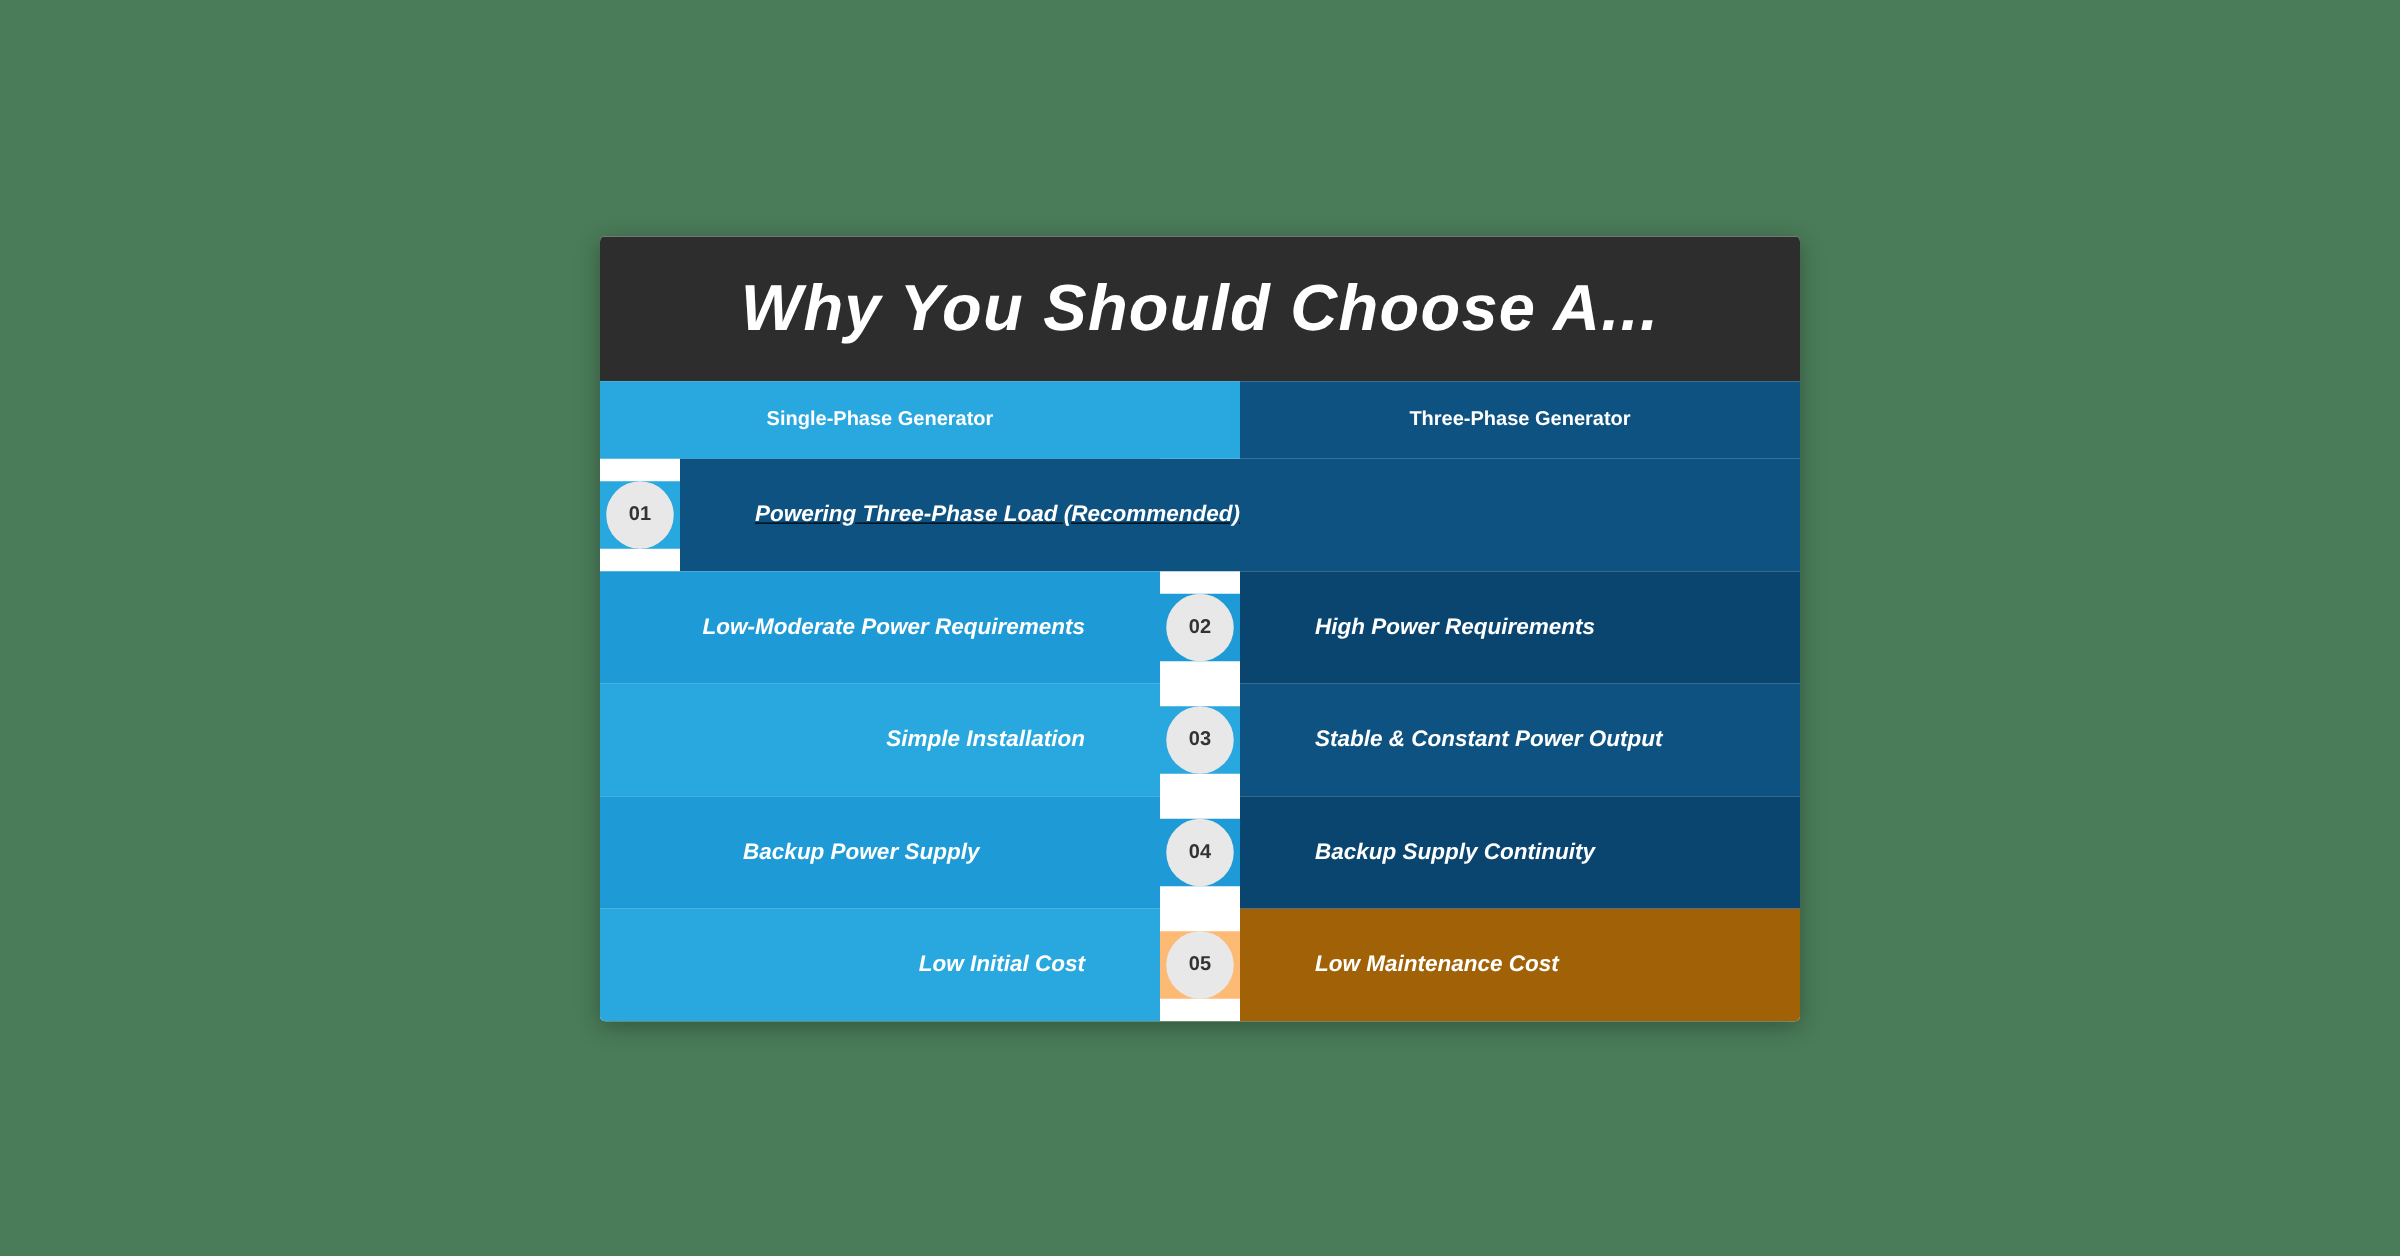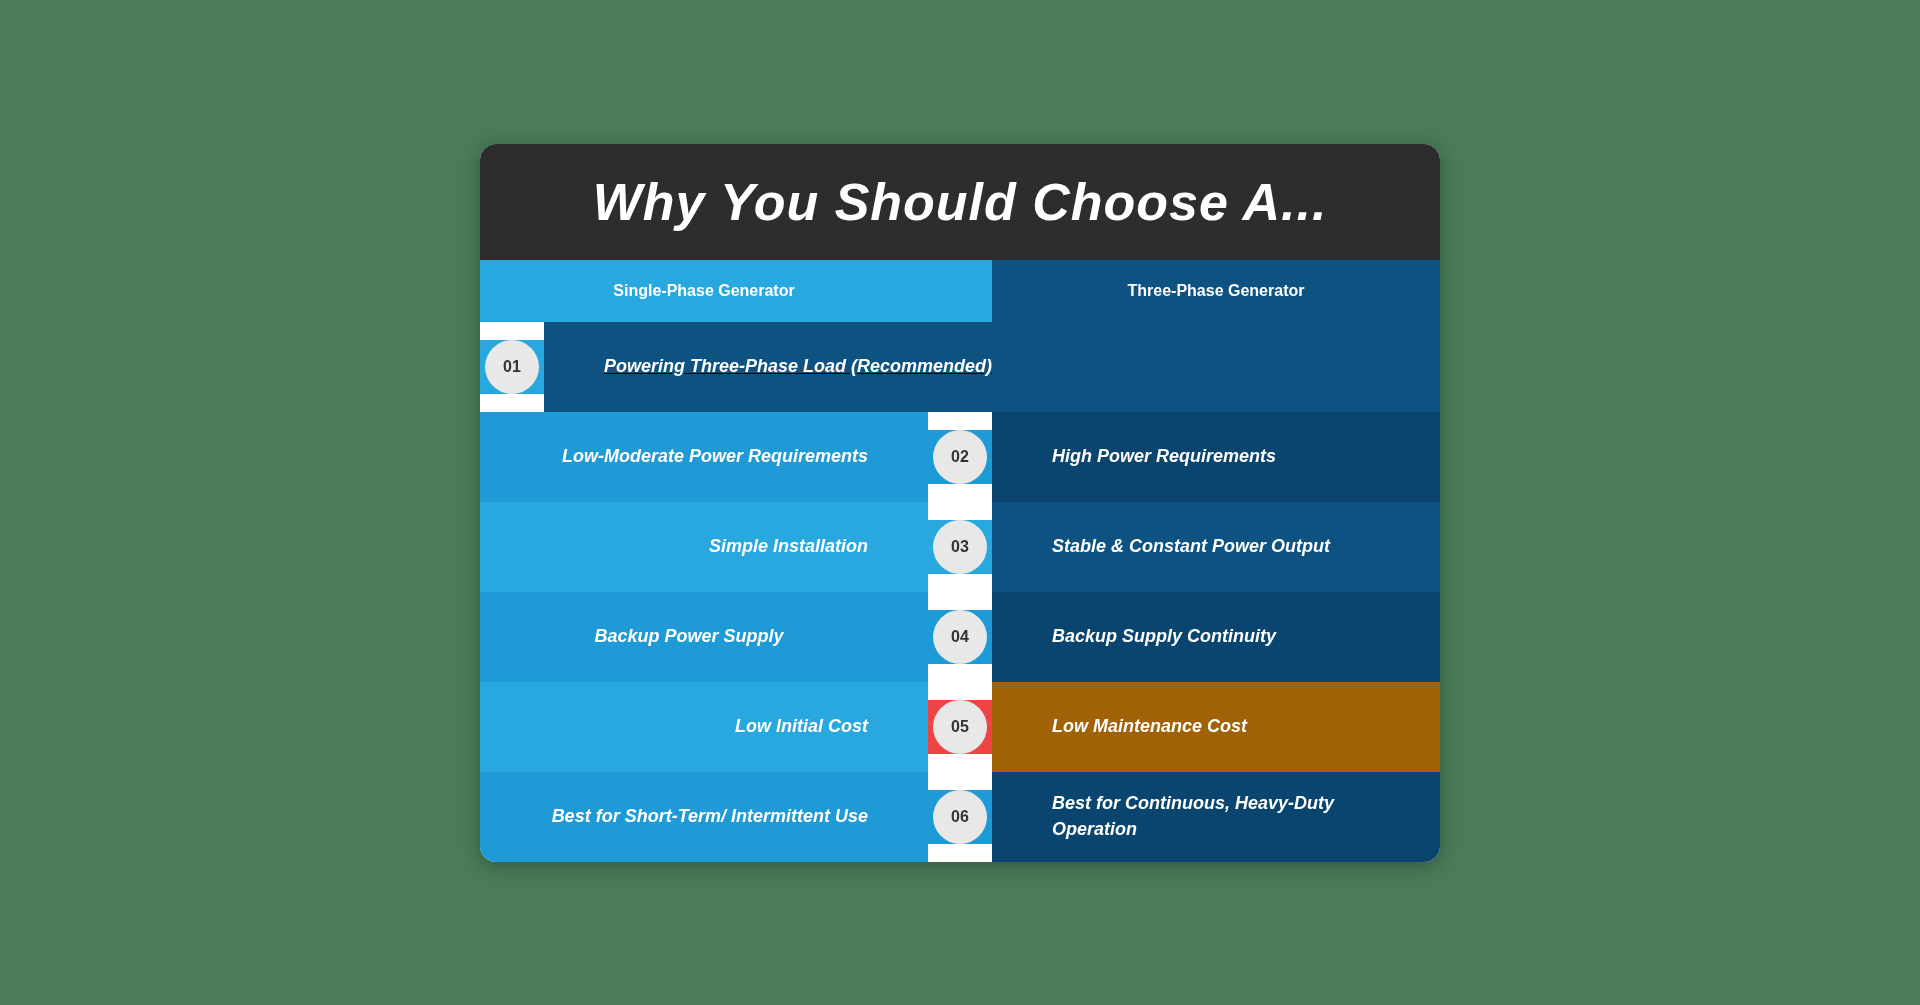--- a/index.html
+++ b/index.html
@@ -14,21 +14,21 @@
       background-color: #4a7c59;
       display: flex;
       align-items: center;
       justify-content: center;
       font-family: Arial, sans-serif;
     }
 
     .card {
       width: 960px;
       background: white;
-      border-radius: 16px;
+      border-radius: 4px;
       overflow: hidden;
       box-shadow: 0 4px 20px rgba(0,0,0,0.3);
     }
 
     .header {
       background-color: #2d2d2d;
       padding: 28px 40px;
       text-align: center;
     }
 
@@ -222,35 +222,23 @@
       <div class="number-circle">04</div>
     </div>
     <div class="cell right" style="background-color:#0a4570;">
       <span class="cell-text">Backup Supply Continuity</span>
     </div>
   </div>
         <div class="row">
     <div class="cell left" style="background-color:#29a8e0;">
       <span class="cell-text">Low Initial Cost</span>
     </div>
-    <div class="number-col" style="background-color:#ef4444; position:relative;">
+    <div class="number-col" style="background-color:#fdba74; position:relative;">
       <div class="center-line"></div>
       <div class="number-circle">05</div>
     </div>
     <div class="cell right" style="background-color:#a16207;">
       <span class="cell-text">Low Maintenance Cost</span>
     </div>
   </div>
-        <div class="row">
-    <div class="cell left" style="background-color:#1e9ad6;">
-      <span class="cell-text">Best for Short-Term/ Intermittent Use</span>
-    </div>
-    <div class="number-col" style="background-color:#1e9ad6; position:relative;">
-      <div class="center-line"></div>
-      <div class="number-circle">06</div>
-    </div>
-    <div class="cell right" style="background-color:#0a4570;">
-      <span class="cell-text">Best for Continuous, Heavy-Duty Operation</span>
-    </div>
-  </div>
       </div>
   </div>
 </div>
 
 </body></html>

